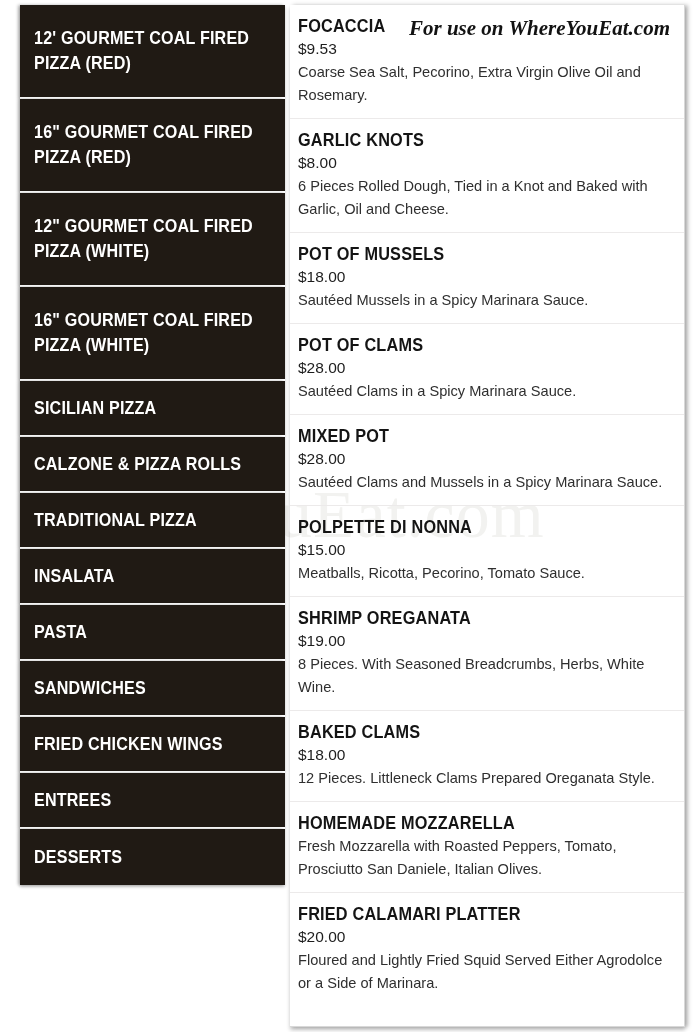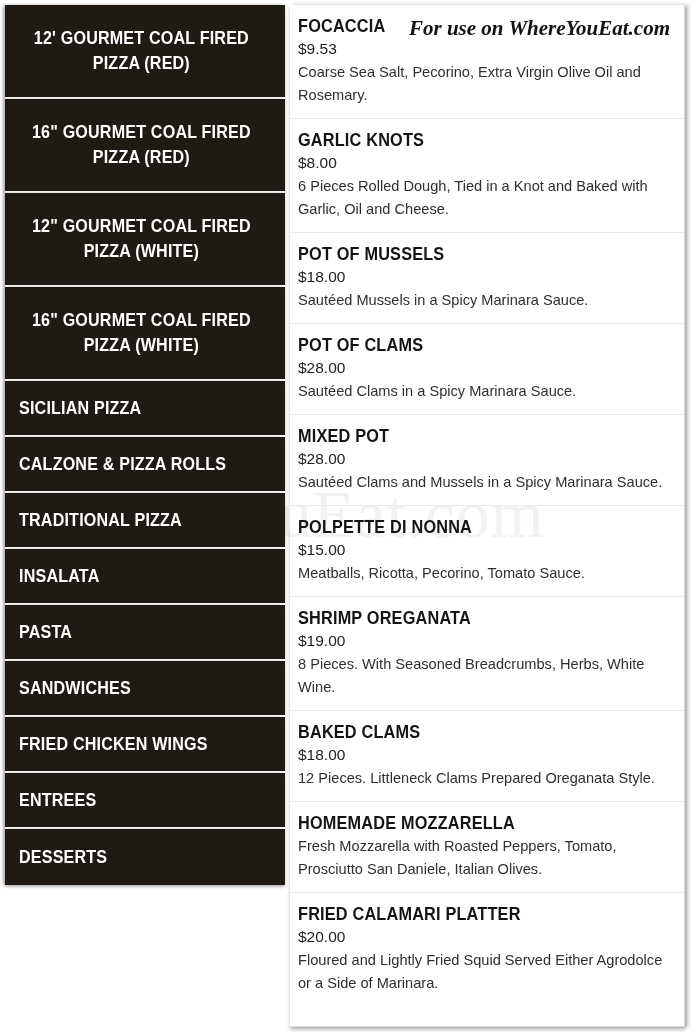--- a/index.html
+++ b/index.html
@@ -52,23 +52,22 @@
     height: 1032px;
   }
 
   
   .sidebar {
     position: relative;
     width: 290px;
     flex: 0 0 290px;
     height: 1032px;
     box-sizing: border-box;
-    padding: 5px 5px 5px 5px;
+    padding: 5px 5px 5px 20px;
     background: transparent;
-    text-align: center;
   }
   .cat {
     position: relative;
     background: #201a14;
     border-bottom: 2px solid #ffffff;
     box-sizing: border-box;
     display: flex;
     align-items: center;
     padding: 0 0 0 14px;
     box-shadow: -2px 0 3px rgba(0,0,0,0.28), 0 2px 3px rgba(0,0,0,0.22);

